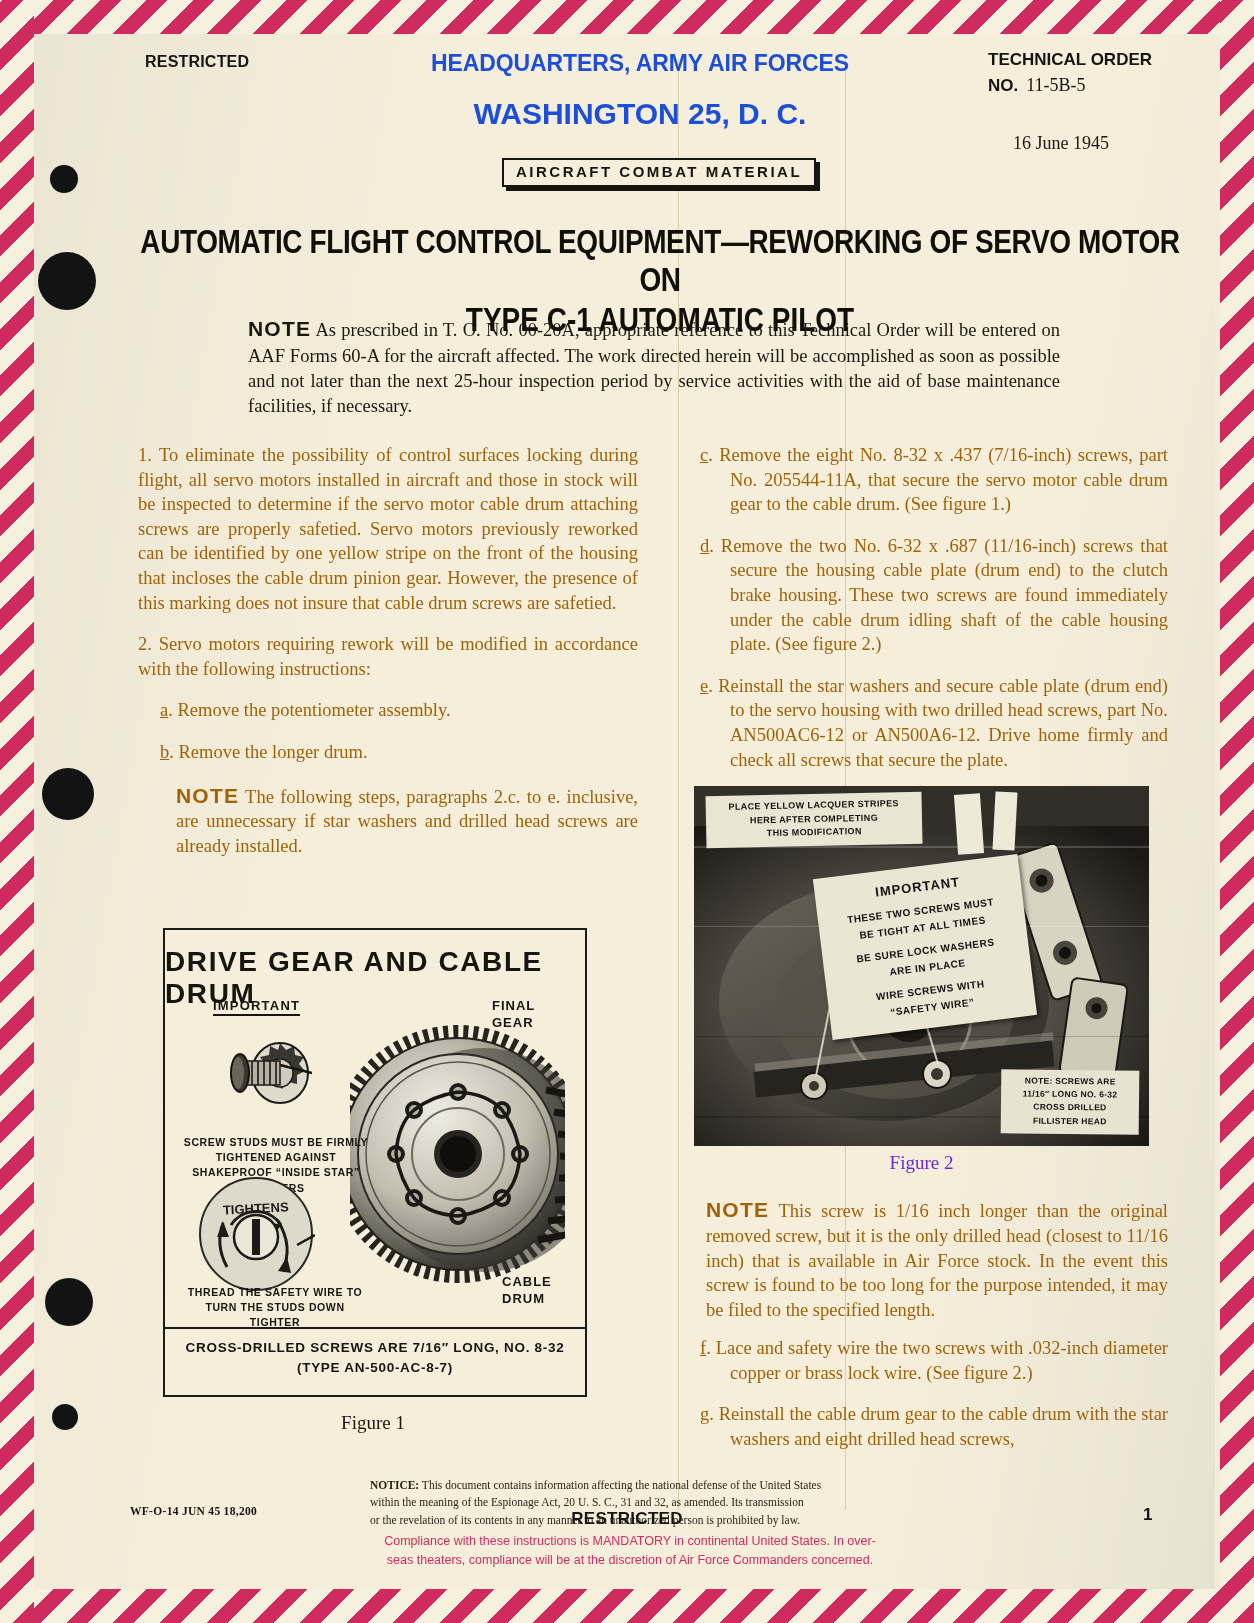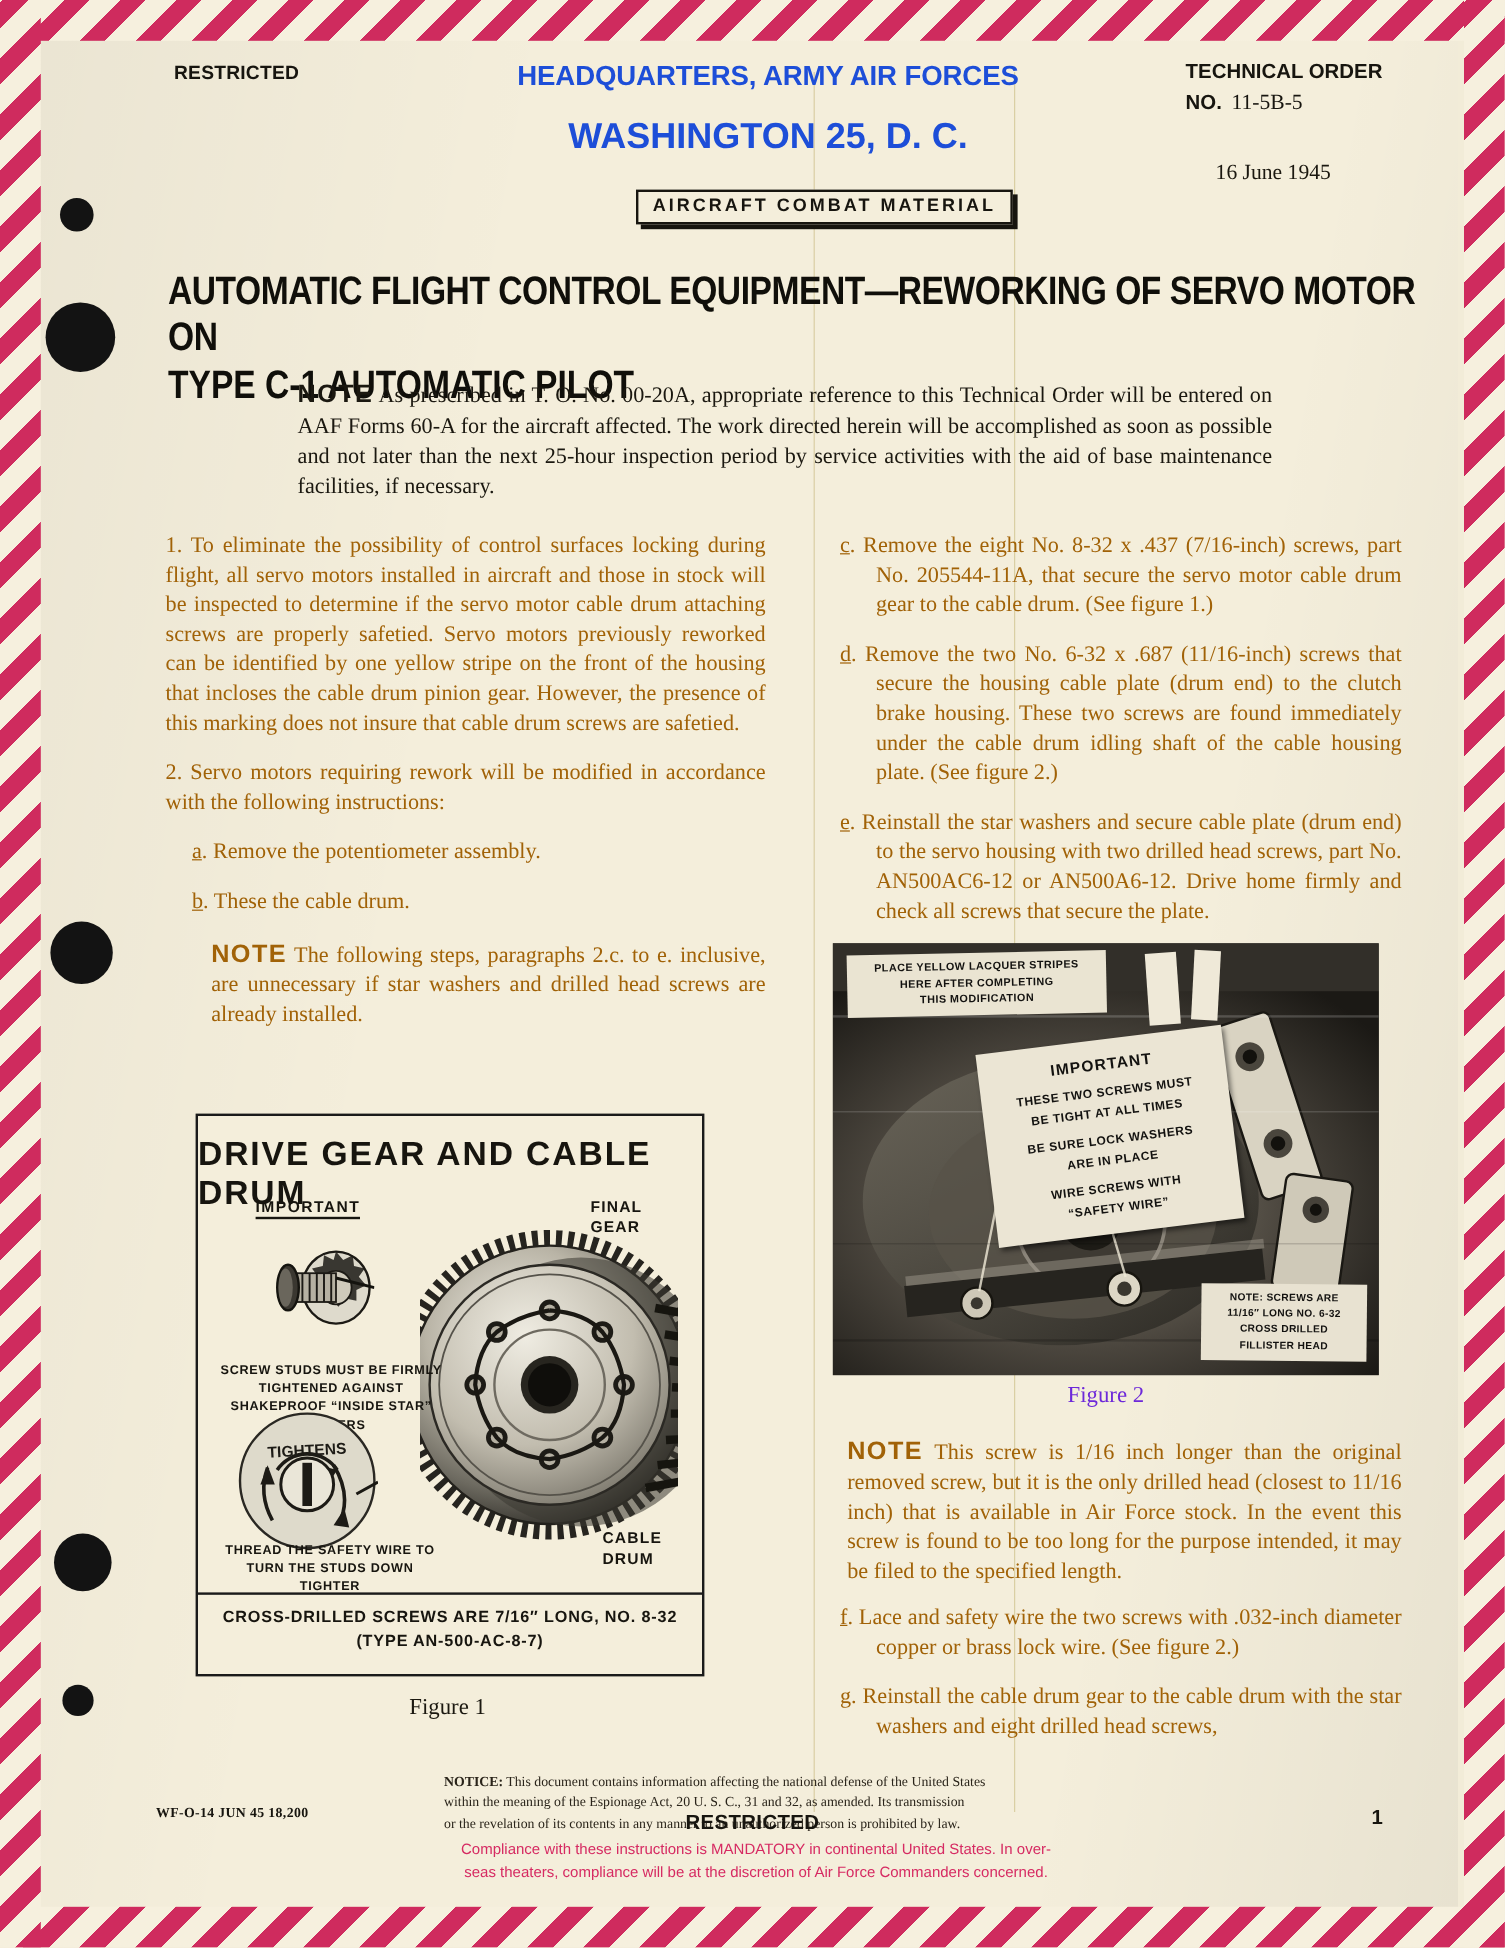--- a/index.html
+++ b/index.html
@@ -52,26 +52,26 @@
   .hdr-center .l1{font-size:23px;letter-spacing:-.1px;}
   .hdr-center .l2{font-size:30px;margin-top:20px;}
   .hdr-right{position:absolute;left:988px;top:0;color:#17150f;}
   .hdr-right .to{font-family:"Liberation Sans",sans-serif;font-weight:bold;font-size:17px;}
   .hdr-right .num{font-family:"Liberation Sans",sans-serif;font-weight:bold;font-size:17px;margin-top:5px;}
   .hdr-right .num span.v{font-family:"Liberation Serif",serif;font-weight:normal;font-size:18px;margin-left:8px;}
   .hdr-date{position:absolute;left:1013px;top:133px;font-size:18px;color:#1b1810;}
 
   .acm-box{position:absolute;left:502px;top:158px;
     border:2px solid #17150f;padding:3px 12px 4px 12px;
-    box-shadow:4px 4px 0 #17150f;background:#f4eedb;margin-left:28px;}
+    box-shadow:4px 4px 0 #17150f;background:#f4eedb;}
   .acm-box span{font-family:"Liberation Sans",sans-serif;font-weight:bold;
     font-size:15px;letter-spacing:2.5px;color:#17150f;}
 
   
-  .title{position:absolute;left:140px;top:224px;width:1040px;
+  .title{position:absolute;left:140px;top:224px;width:1040px;text-align:center;
     font-family:"Liberation Sans",sans-serif;font-weight:bold;color:#100f0a;}
   .title .t1{font-size:28px;letter-spacing:-.4px;transform:scaleY(1.18);transform-origin:center top;}
   .title .t2{font-size:28px;margin-top:14px;transform:scaleY(1.18);transform-origin:center top;}
 
   
   .note-top{position:absolute;left:248px;top:315px;width:812px;
     font-size:18.5px;line-height:1.36;color:#1b1810;text-align:justify;}
   .nword{font-family:"Liberation Sans",sans-serif;font-weight:bold;
     font-size:21px;letter-spacing:1.2px;}
 
@@ -198,21 +198,21 @@
 
   <div class="note-top">
     <span class="nword">NOTE</span>
     <span>As prescribed in T. O. No. 00-20A, appropriate reference to this Technical Order will be entered on AAF Forms 60-A for the aircraft affected.  The work directed herein will be accomplished as soon as possible and not later than the next 25-hour inspection period by service activities with the aid of base maintenance facilities, if necessary.</span>
   </div>
 
   <div class="col col-l">
     <p class="lead">1.  To eliminate the possibility of control surfaces locking during flight, all servo motors installed in aircraft and those in stock will be inspected to determine if the servo motor cable drum attaching screws are properly safetied.  Servo motors previously reworked can be identified by one yellow stripe on the front of the housing that incloses the cable drum pinion gear. However, the presence of this marking does not insure that cable drum screws are safetied.</p>
     <p class="lead">2.  Servo motors requiring rework will be modified in accordance with the following instructions:</p>
     <p class="item"><u class="ul">a</u><span>.  Remove the potentiometer assembly.</span></p>
-    <p class="item"><u class="ul">b</u><span>.  These the cable drum.</span></p>
+    <p class="item"><u class="ul">b</u><span>.  Remove the longer drum.</span></p>
     <div class="note-blk">
       <span class="nword">NOTE</span><span> The following steps, paragraphs 2.c. to e. inclusive, are unnecessary if star washers and drilled head screws are already installed.</span>
     </div>
   </div>
 
   <div class="col col-r">
     <p class="item"><u class="ul">c</u><span>.  Remove the eight No. 8-32 x .437 (7/16-inch) screws, part No. 205544-11A, that secure the servo motor cable drum gear to the cable drum.  (See figure 1.)</span></p>
     <p class="item"><u class="ul">d</u><span>.  Remove the two No. 6-32 x .687 (11/16-inch) screws that secure the housing cable plate (drum end) to the clutch brake housing.  These two screws are found immediately under the cable drum idling shaft of the cable housing plate.  (See figure 2.)</span></p>
     <p class="item"><u class="ul">e</u><span>.  Reinstall the star washers and secure cable plate (drum end) to the servo housing with two drilled head screws, part No. AN500AC6-12 or AN500A6-12. Drive home firmly and check all screws that secure the plate.</span></p>
   </div>

